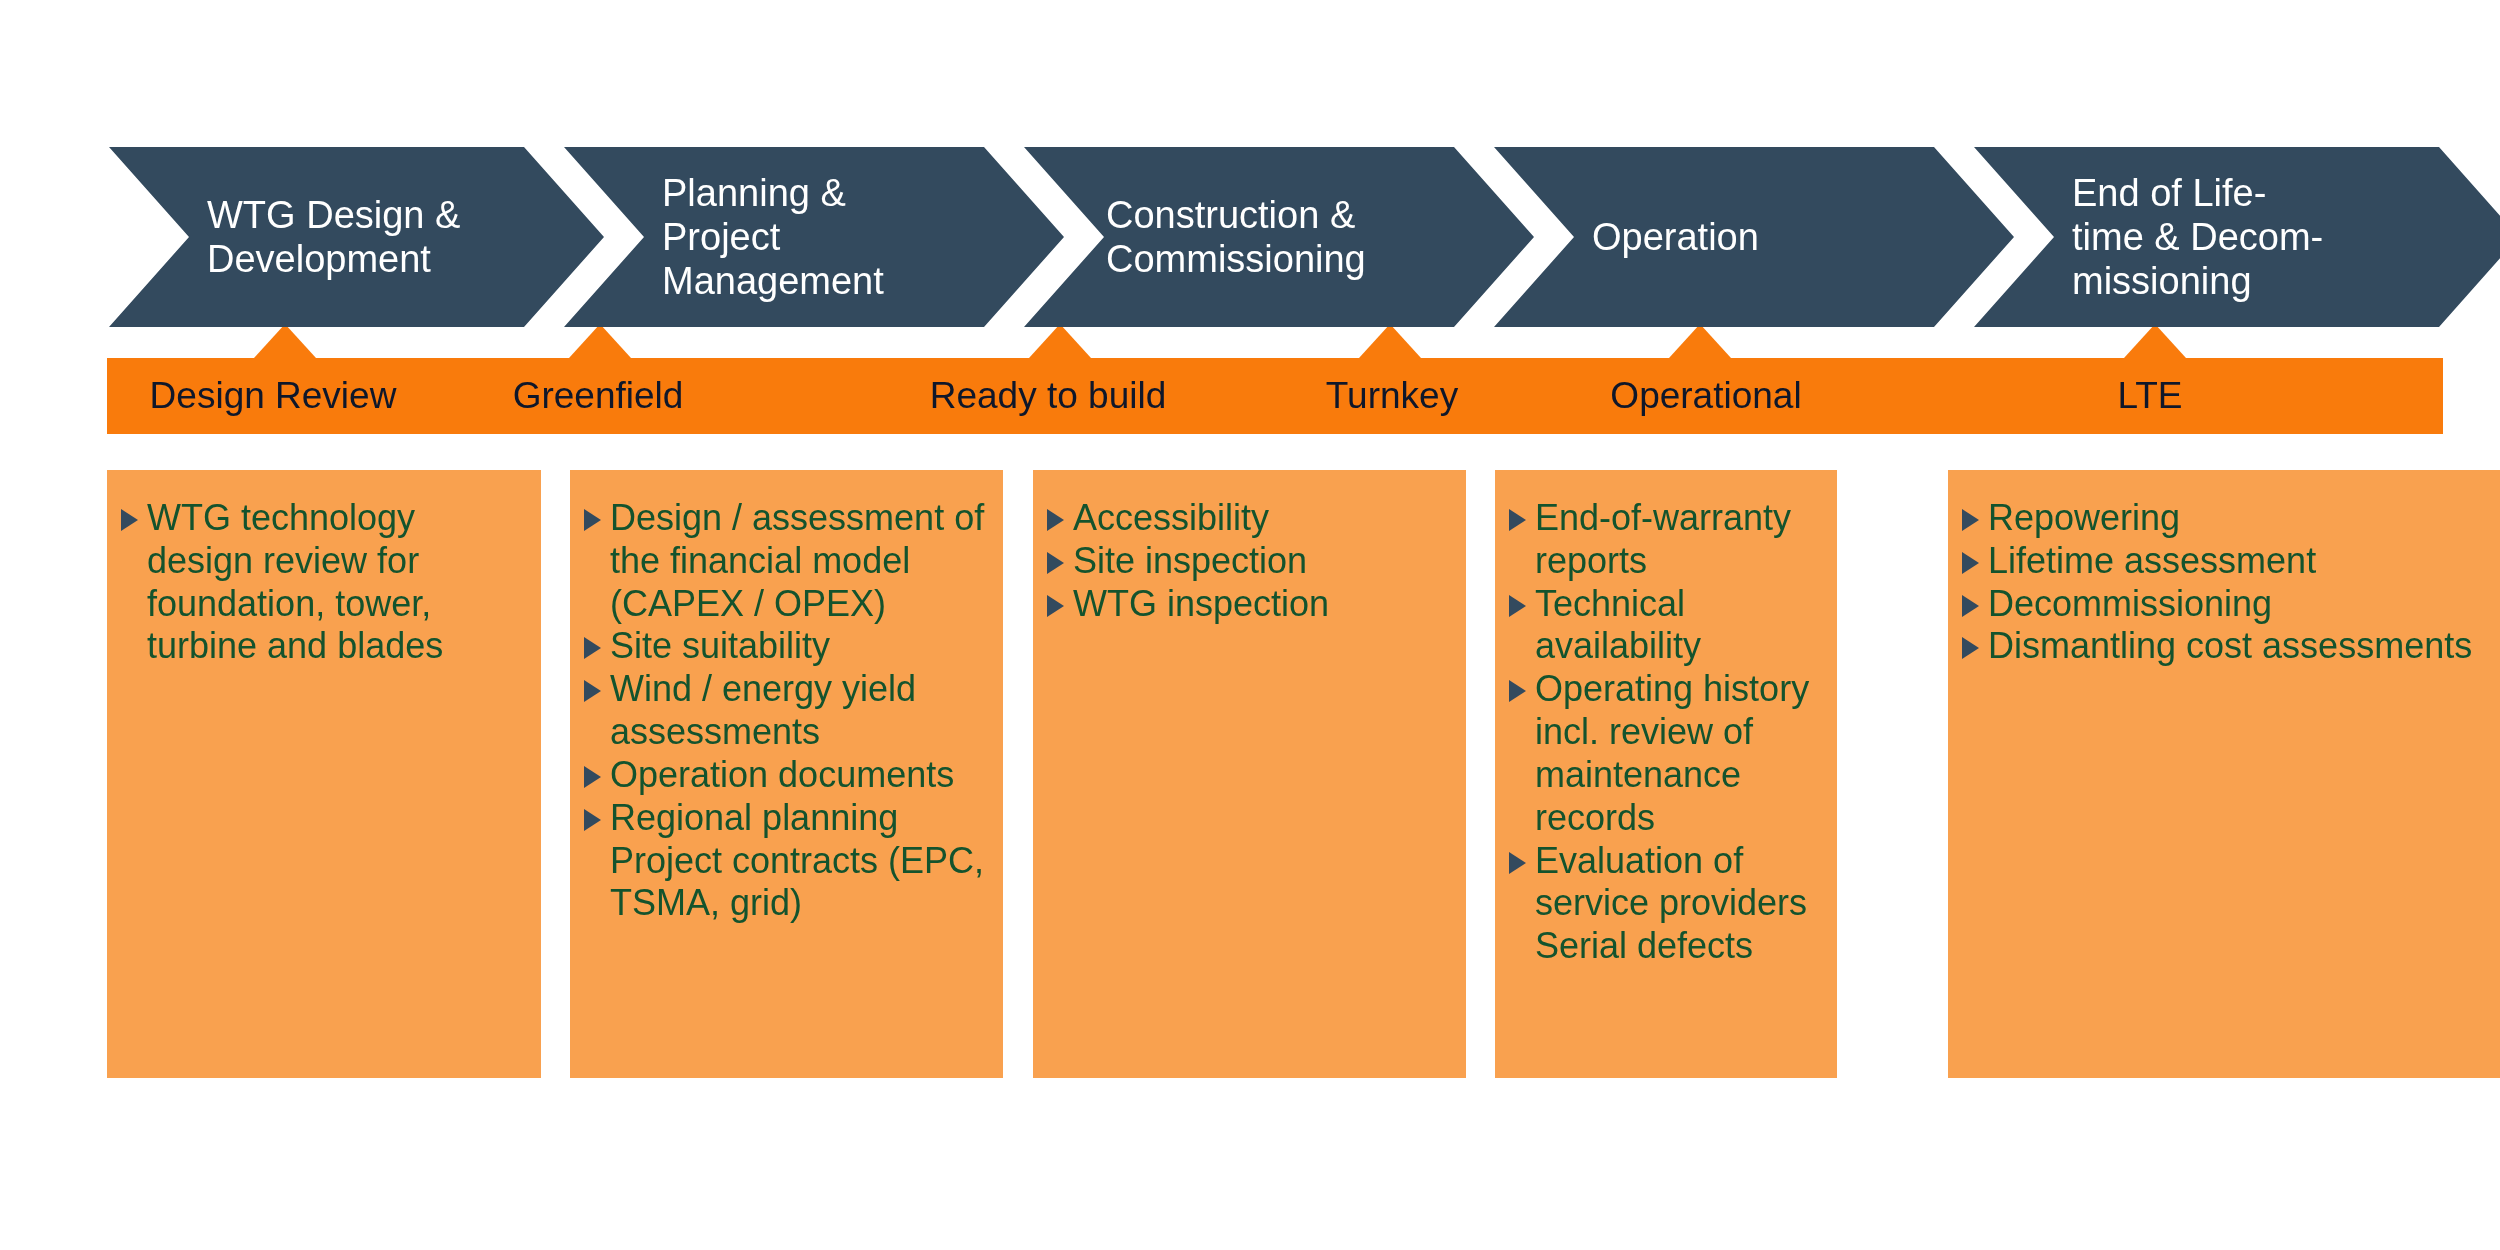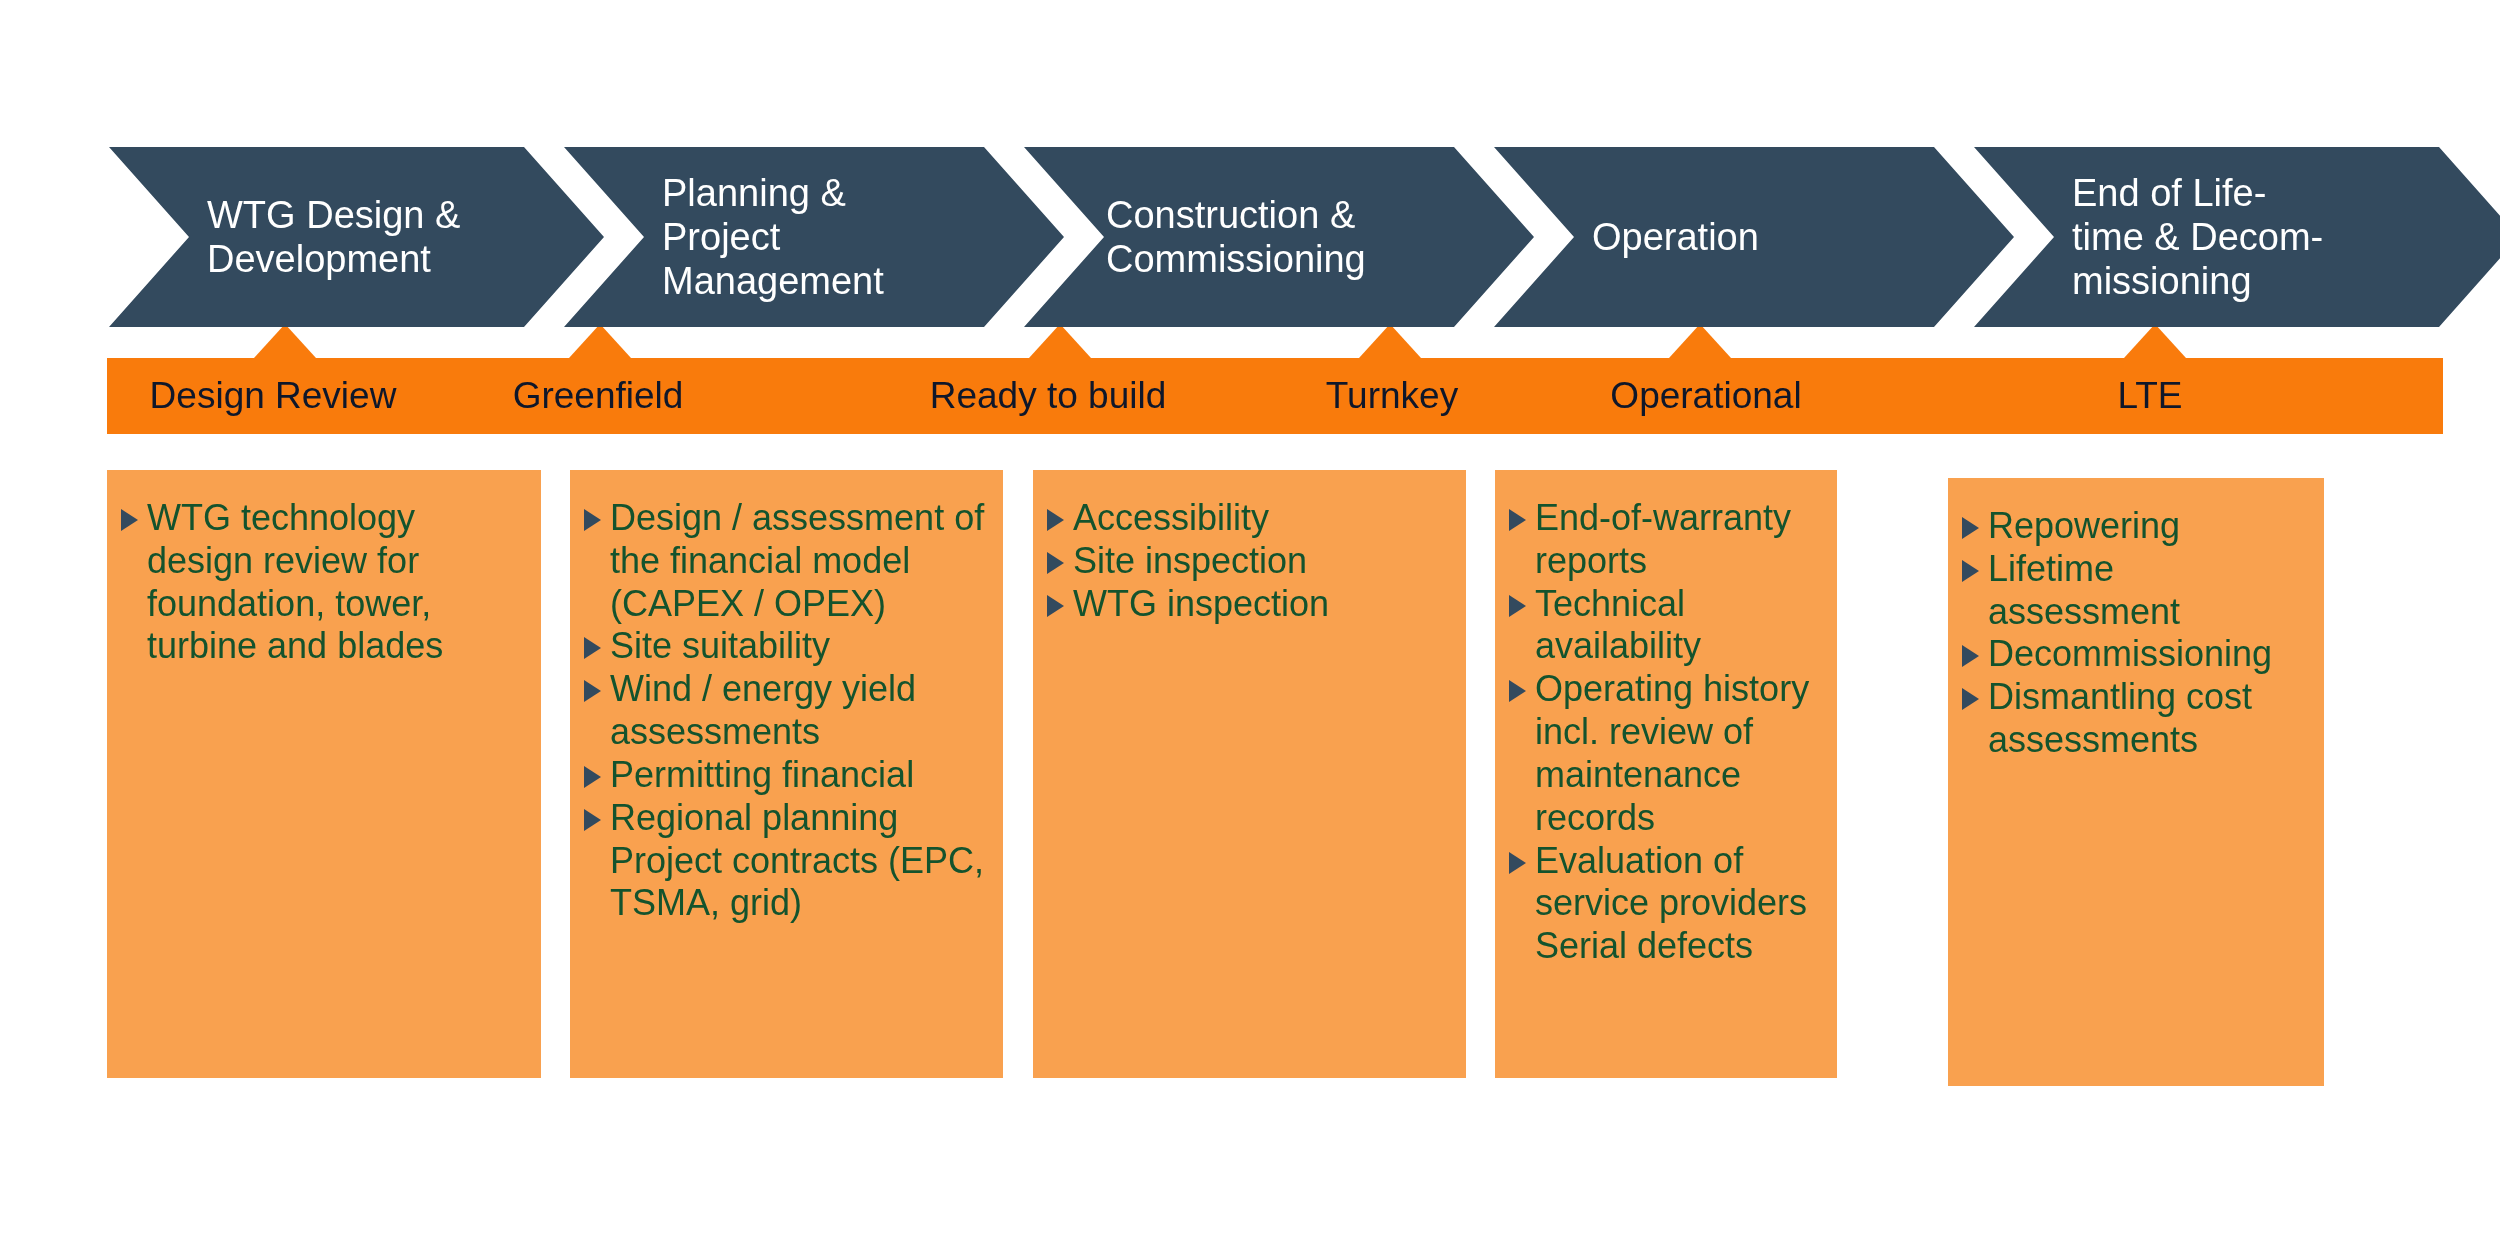--- a/index.html
+++ b/index.html
@@ -164,21 +164,21 @@
         <div class="bullet-item">
           <span class="bullet-marker"></span>
           <span class="bullet-text">Site suitability</span>
         </div>
         <div class="bullet-item">
           <span class="bullet-marker"></span>
           <span class="bullet-text">Wind / energy yield assessments</span>
         </div>
         <div class="bullet-item">
           <span class="bullet-marker"></span>
-          <span class="bullet-text">Permitting financial</span>
+          <span class="bullet-text">Operation documents</span>
         </div>
         <div class="bullet-item">
           <span class="bullet-marker"></span>
           <span class="bullet-text">Regional planning Project contracts (EPC, TSMA, grid)</span>
         </div>
       </div>
       <div class="content-box" style="left: 926px; width: 433px;">
         <div class="bullet-item">
           <span class="bullet-marker"></span>
           <span class="bullet-text">Accessibility</span>
@@ -203,21 +203,21 @@
         </div>
         <div class="bullet-item">
           <span class="bullet-marker"></span>
           <span class="bullet-text">Operating history incl. review of maintenance records</span>
         </div>
         <div class="bullet-item">
           <span class="bullet-marker"></span>
           <span class="bullet-text">Evaluation of service providers Serial defects</span>
         </div>
       </div>
-      <div class="content-box" style="left: 1841px; width: 376px; margin-top: 8px;">
+      <div class="content-box" style="left: 1841px; width: 552px;">
         <div class="bullet-item">
           <span class="bullet-marker"></span>
           <span class="bullet-text">Repowering</span>
         </div>
         <div class="bullet-item">
           <span class="bullet-marker"></span>
           <span class="bullet-text">Lifetime assessment</span>
         </div>
         <div class="bullet-item">
           <span class="bullet-marker"></span>

